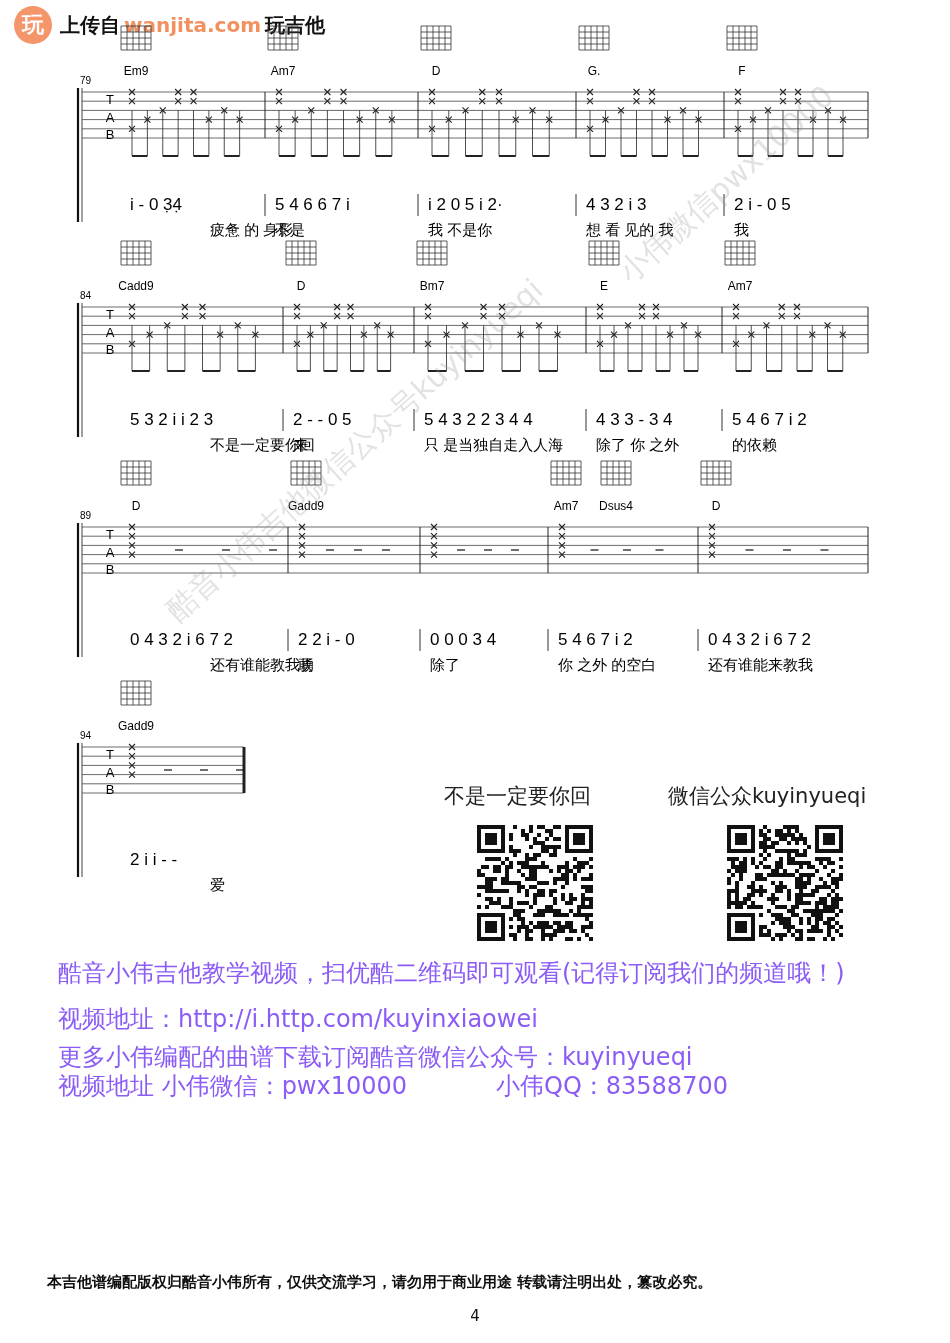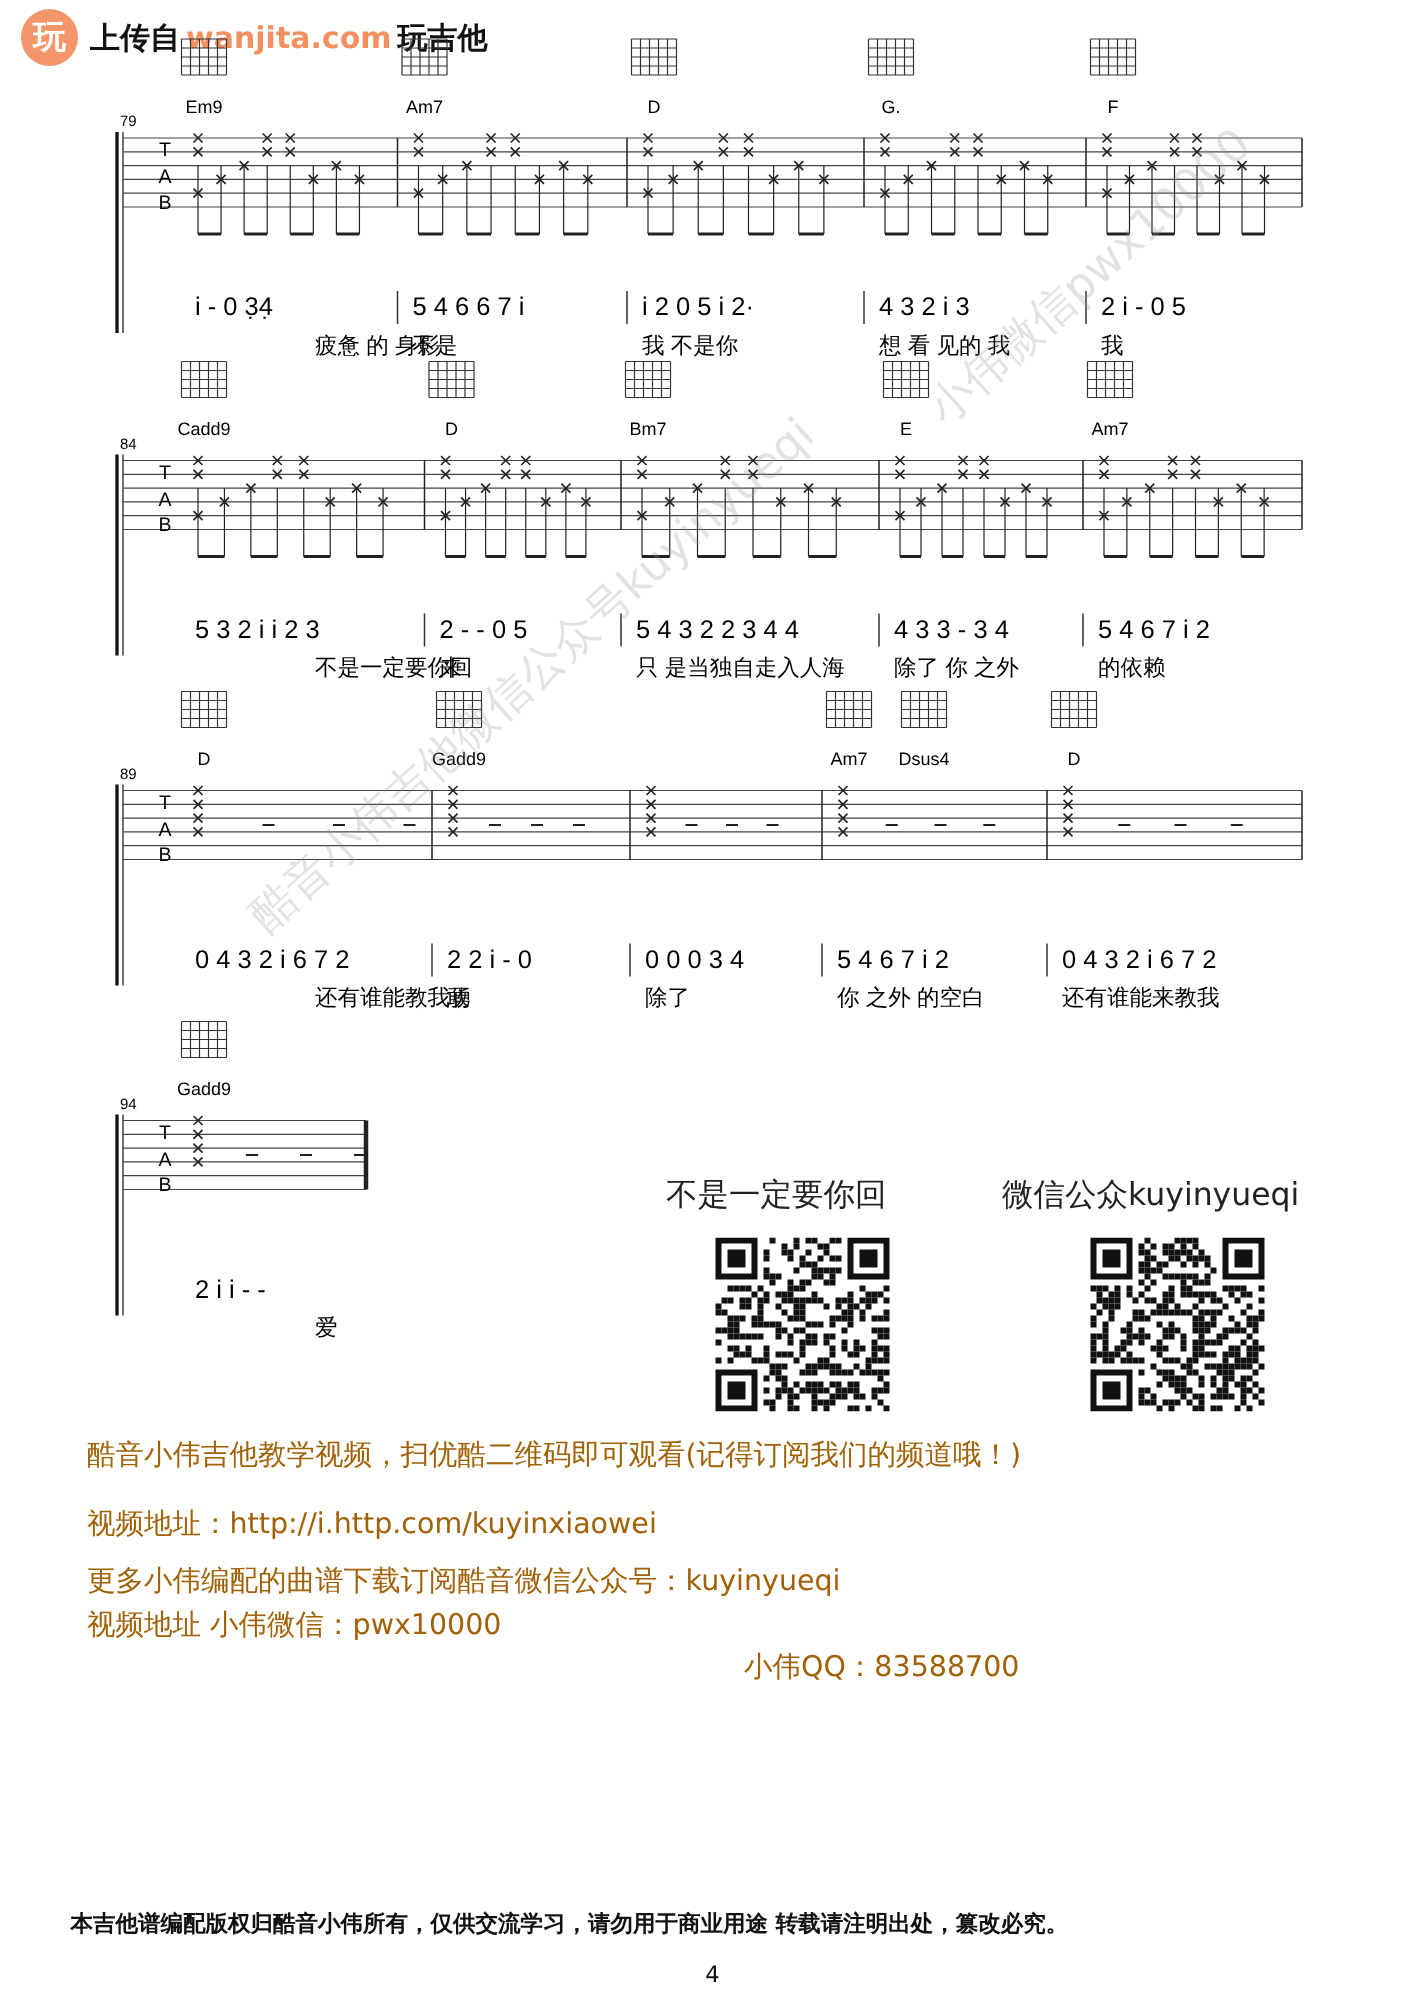--- a/index.html
+++ b/index.html
@@ -4,21 +4,21 @@
 <style>
   html,body{margin:0;padding:0;background:#fff;}
   body{width:950px;height:1343px;position:relative;overflow:hidden;font-family:"DejaVu Sans","Liberation Sans",sans-serif;color:#111;}
   .abs{position:absolute;}
   .logo-circle{left:14px;top:6px;width:38px;height:38px;border-radius:50%;background:#f4956a;color:#fff;font-size:22px;font-weight:bold;display:flex;align-items:center;justify-content:center;}
   .logo-text{left:60px;top:12px;font-size:20px;font-weight:bold;white-space:nowrap;}
   .logo-text .site{color:#f29060;margin:0 4px;}
   svg text{font-family:"Liberation Sans","DejaVu Sans",sans-serif;}
   .qr-title{font-size:21px;white-space:nowrap;color:#222;}
   .qr{background:#fff;}
-  .info{font-size:19px;white-space:nowrap;color:#a16207;left:58px;}
+  .info{font-size:24px;white-space:nowrap;color:#8b5cf6;left:58px;}
   .copyright{left:47px;top:1273px;font-size:15px;white-space:nowrap;font-weight:bold;}
   .pagenum{left:0;width:950px;text-align:center;top:1307px;font-size:15px;}
   .watermark{font-size:30px;color:rgba(150,150,150,0.28);white-space:nowrap;transform-origin:0 0;pointer-events:none;}
 </style>
 </head>
 <body>
 
 <div class="abs logo-circle">玩</div>
 <div class="abs logo-text">
   <span>上传自</span><span class="site">wanjita.com</span><span>玩吉他</span>
@@ -1249,16 +1249,16 @@
     <rect x="24" y="2" width="3" height="3" fill="#111"></rect>
     <rect x="0" y="22" width="7" height="7" fill="#111"></rect>
     <rect x="1" y="23" width="5" height="5" fill="#fff"></rect>
     <rect x="2" y="24" width="3" height="3" fill="#111"></rect>
   </svg>
 
 <div class="abs info" style="top:957px;">酷音小伟吉他教学视频，扫优酷二维码即可观看(记得订阅我们的频道哦！)</div>
 <div class="abs info" style="top:1003px;">视频地址：http://i.http.com/kuyinxiaowei</div>
 <div class="abs info" style="top:1041px;">更多小伟编配的曲谱下载订阅酷音微信公众号：kuyinyueqi</div>
 <div class="abs info" style="top:1070px;">视频地址 小伟微信：pwx10000</div>
-<div class="abs info" style="left:496px;top:1070px;margin-top:28px;">小伟QQ：83588700</div>
+<div class="abs info" style="left:496px;top:1070px;">小伟QQ：83588700</div>
 
 <div class="abs copyright">本吉他谱编配版权归酷音小伟所有，仅供交流学习，请勿用于商业用途 转载请注明出处，篡改必究。</div>
 <div class="abs pagenum">4</div>
 
 </body></html>

